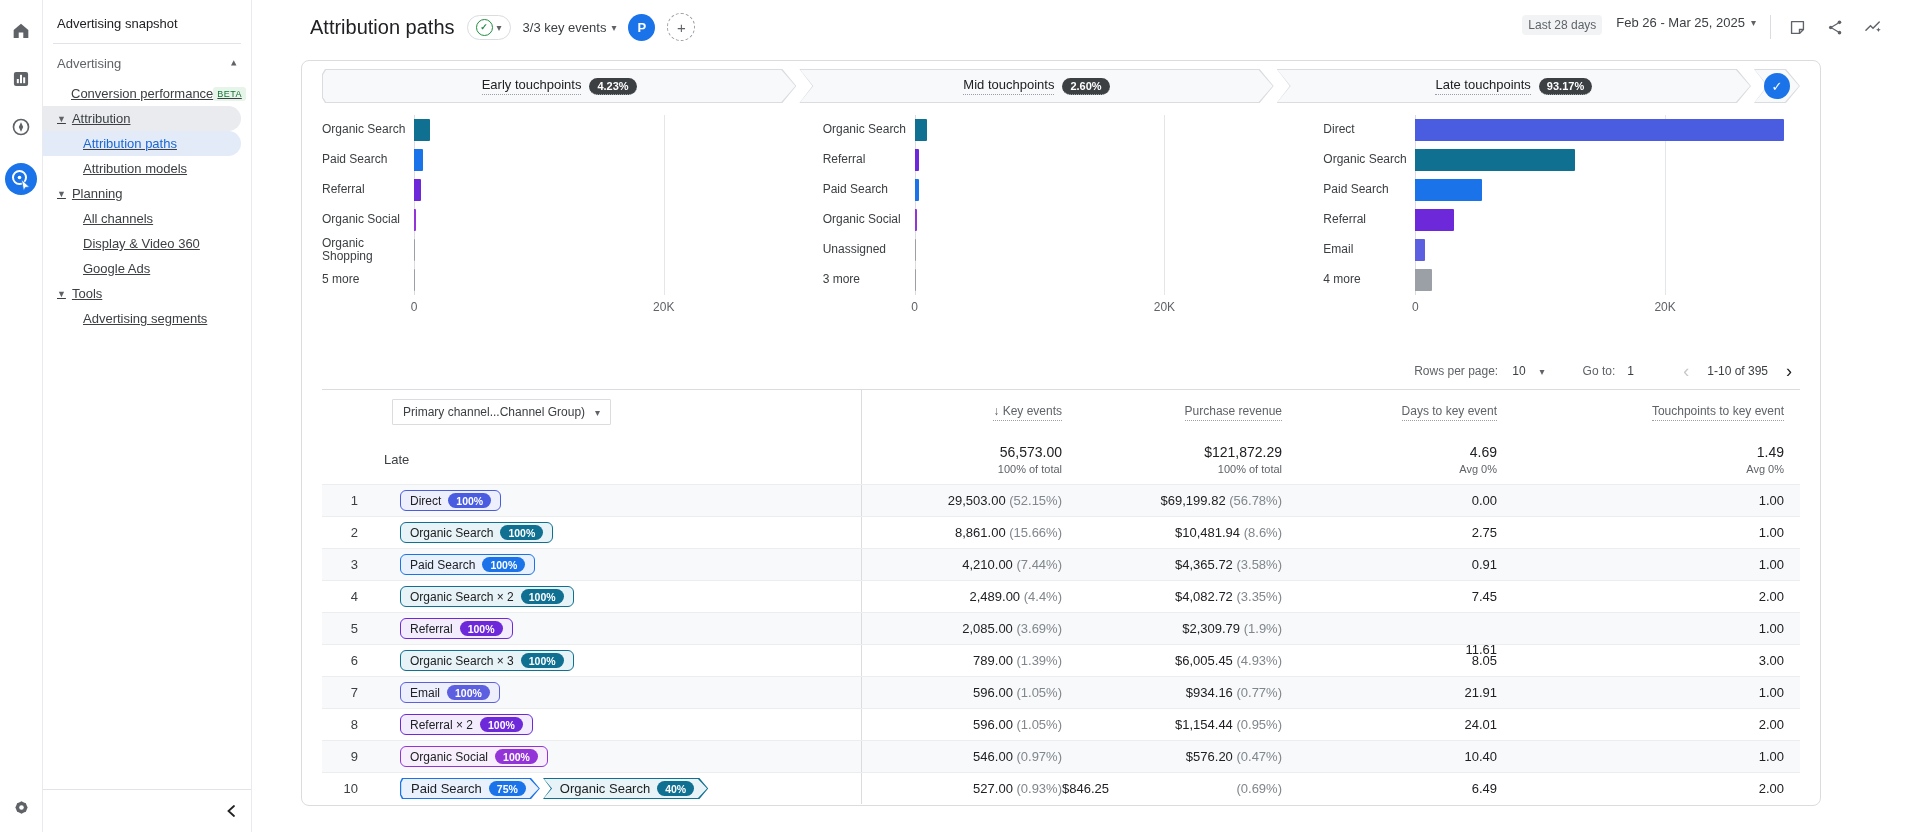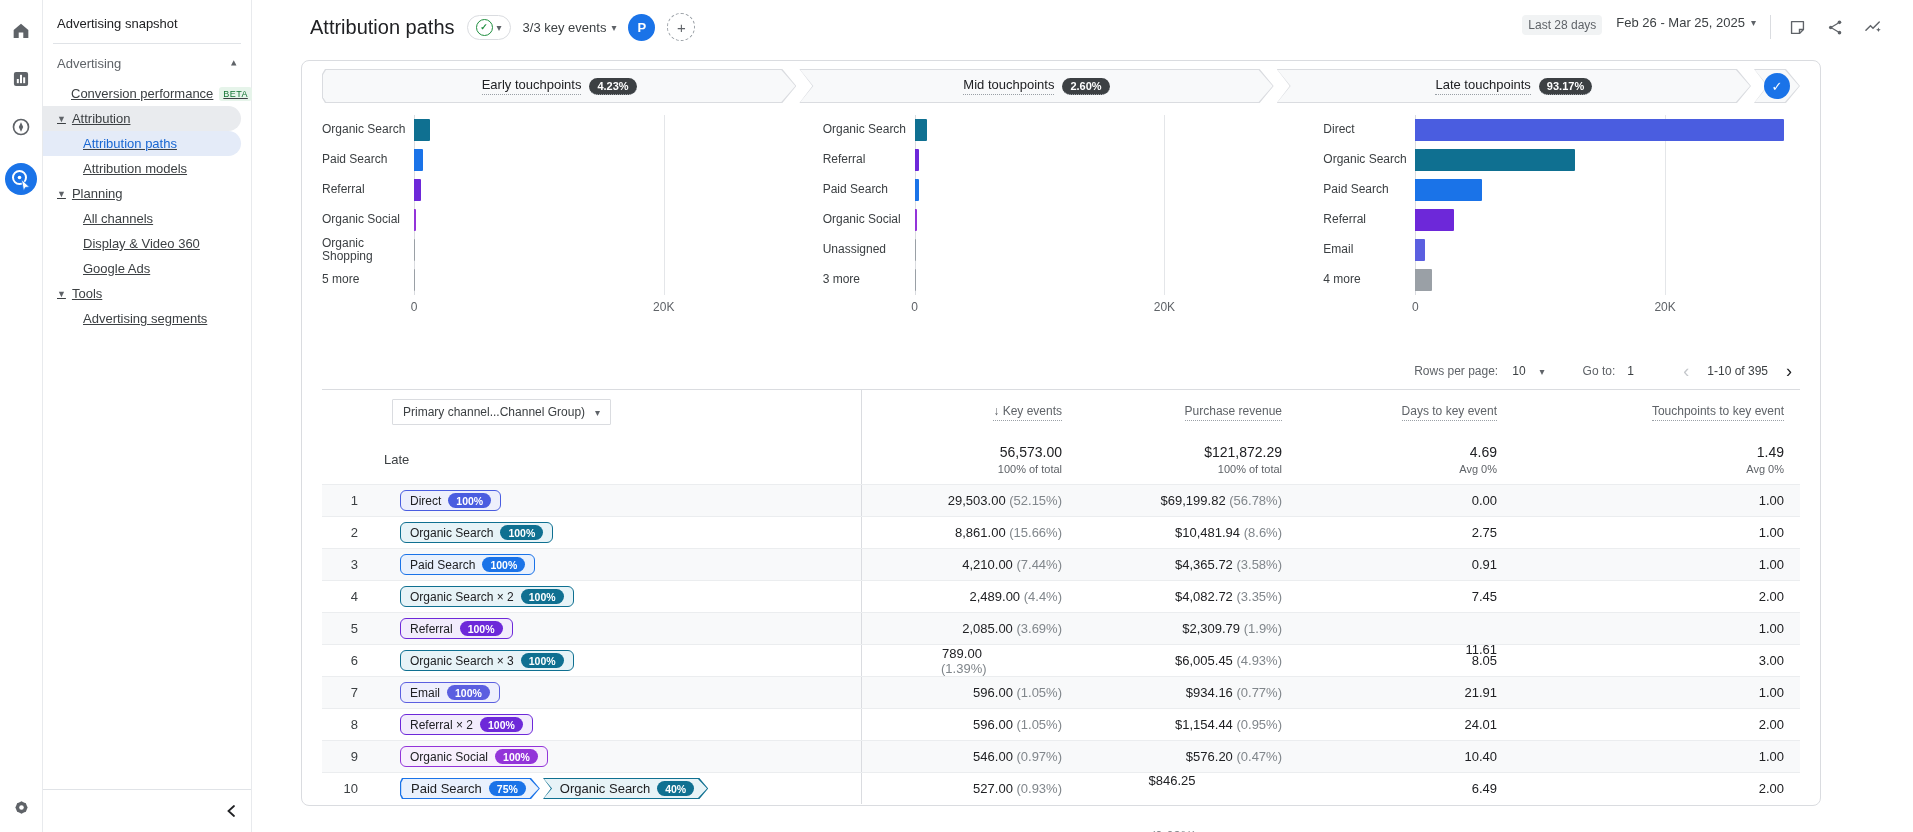--- a/index.html
+++ b/index.html
@@ -22,21 +22,21 @@
   .sb-divider{border-top:1px solid #e0e3e7;margin:0 10px;}
   .sb-section{display:flex;align-items:center;justify-content:space-between;
               padding:12px 14px 10px 14px;color:#5f6368;cursor:pointer;}
   .sb-item{height:25px;display:flex;align-items:center;cursor:pointer;color:#3c4043;text-decoration:underline;}
   .sb-item .lbl{white-space:nowrap;}
   .pl1{padding-left:28px;} .pl2{padding-left:40px;}
   .sb-parent{background:#e9ebee;border-radius:0 16px 16px 0;margin-right:10px;}
   .sb-selected{background:#e4ebf8;border-radius:0 16px 16px 0;margin-right:10px;}
   .sb-selected .lbl{color:#1967d2;}
   .beta{background:#e6f4ea;color:#137333;font-size:9px;letter-spacing:.4px;
-        padding:2px 4px;border-radius:3px;margin-left:6px;}
+        padding:2px 4px;border-radius:3px;}
   .tri{display:inline-block;color:#5f6368;font-size:9px;margin-right:6px;margin-left:14px;}
   .tri::after{content:"▼";}
   .chev-up{color:#5f6368;font-size:11px;transform:rotate(180deg);}
   .chev-up::after{content:"▾";}
   .sb-footer{position:absolute;bottom:0;left:0;right:0;height:42px;border-top:1px solid #e0e3e7;
              display:flex;align-items:center;justify-content:flex-end;padding-right:14px;}
 
   
   .main{flex:1;position:relative;}
   .topbar{height:54px;display:flex;align-items:center;justify-content:space-between;
@@ -622,21 +622,21 @@
             <div class="trow datarow">
               <div class="c-dim">
                 <span class="rownum">6</span>
                 <span class="chips">
                   <span class="chip" style="border-color: rgb(15, 112, 145); background: rgb(231, 243, 247);">
                     <span class="ctext">Organic Search × 3</span>
                     <span class="cbadge" style="background: rgb(15, 112, 145);">100%</span>
                   </span>
                 </span>
               </div>
-              <div class="c-m c-ke" style="flex-direction: column; justify-content: flex-end; align-items: center;">
+              <div class="c-m c-ke" style="flex-direction: row; justify-content: flex-end; align-items: center;">
                 <span class="mval">789.00</span>
                 <span class="mpct">&nbsp;(1.39%)</span>
               </div>
               <div class="c-m c-rev" style="flex-direction: row; justify-content: flex-end; align-items: center;">
                 <span class="mval">$6,005.45</span>
                 <span class="mpct">&nbsp;(4.93%)</span>
               </div>
               <div class="c-m c-days" style="flex-direction: row; justify-content: flex-end; align-items: center;">
                 <span class="mval">8.05</span>
               </div>
@@ -738,21 +738,21 @@
                       <span class="ctext">Organic Search</span>
                       <span class="cbadge" style="background: rgb(15, 112, 145);">40%</span>
                     </span>
                   </span>
                 </span>
               </div>
               <div class="c-m c-ke" style="flex-direction: row; justify-content: flex-end; align-items: center;">
                 <span class="mval">527.00</span>
                 <span class="mpct">&nbsp;(0.93%)</span>
               </div>
-              <div class="c-m c-rev" style="flex-direction: column; justify-content: space-between; align-items: center; gap: 40px;">
+              <div class="c-m c-rev" style="flex-direction: row; justify-content: space-between; align-items: center; gap: 40px;">
                 <span class="mval">$846.25</span>
                 <span class="mpct">&nbsp;(0.69%)</span>
               </div>
               <div class="c-m c-days" style="flex-direction: row; justify-content: flex-end; align-items: center;">
                 <span class="mval">6.49</span>
               </div>
               <div class="c-m c-tp" style="flex-direction: row; justify-content: flex-end; align-items: center;">
                 <span class="mval">2.00</span>
               </div>
             </div>

